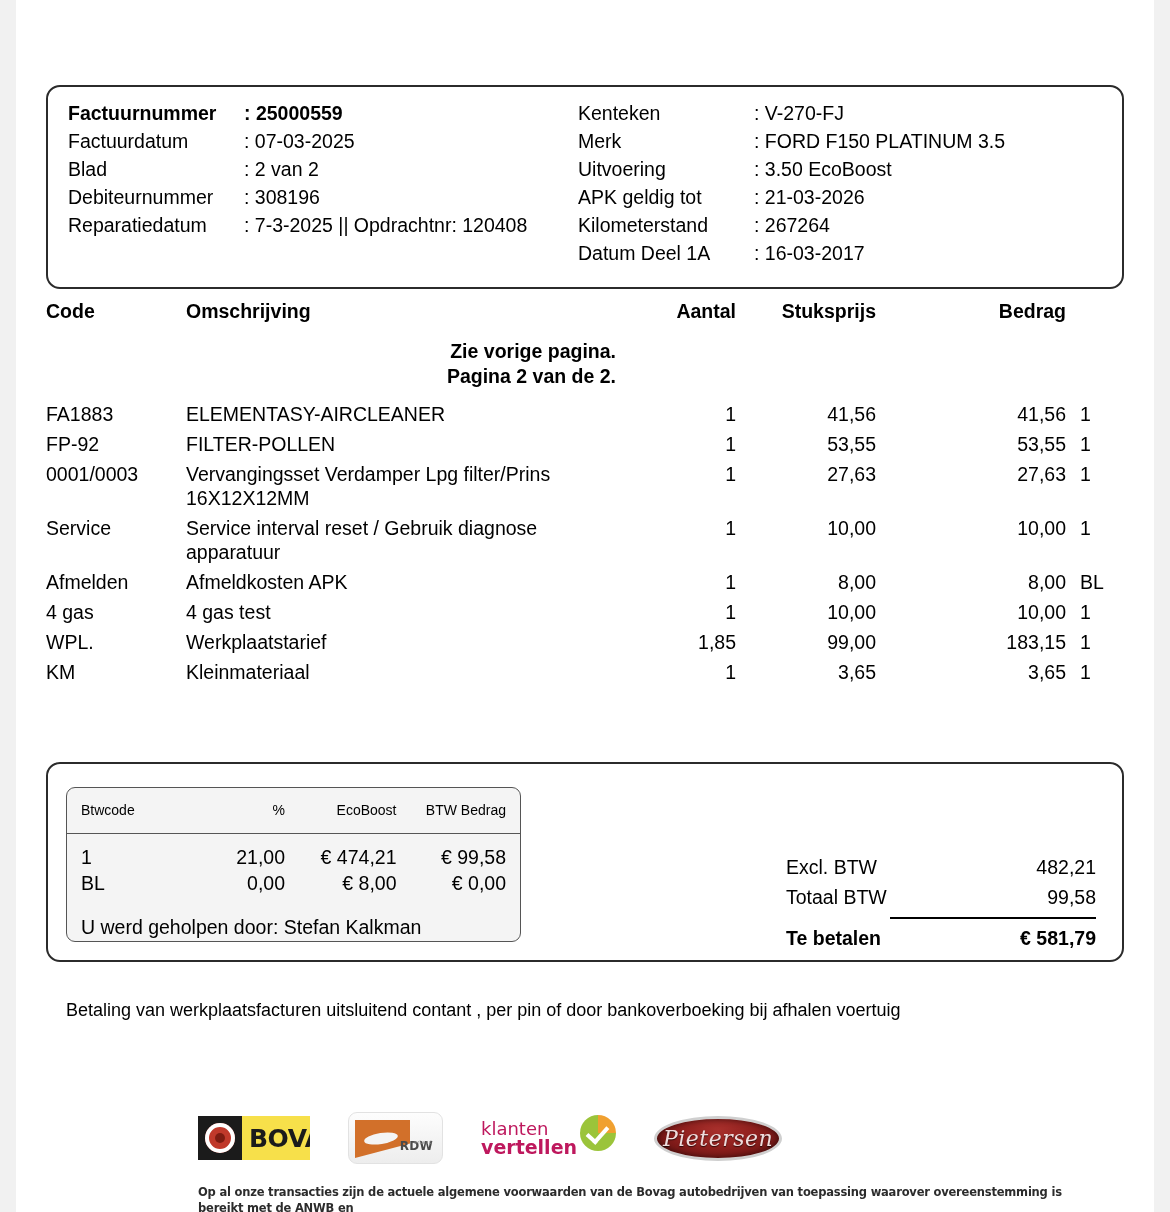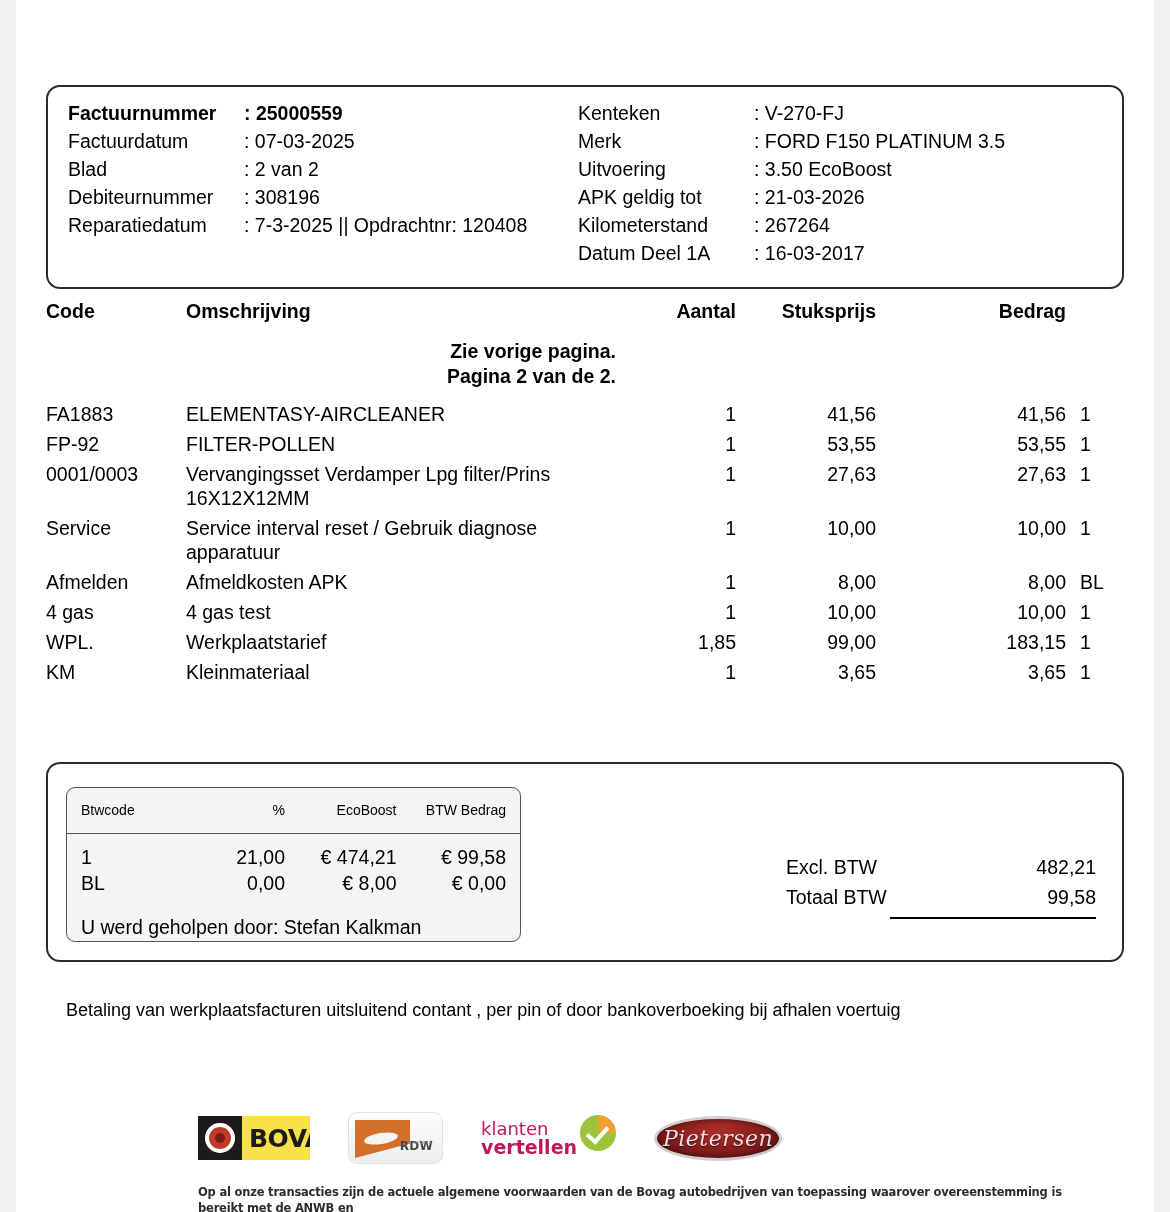--- a/index.html
+++ b/index.html
@@ -485,20 +485,24 @@
     <div class="totals-right">
       <div class="tot-row">
         <span class="lbl">Excl. BTW</span>
         <span class="val">482,21</span>
       </div>
       <div class="tot-row">
         <span class="lbl">Totaal BTW</span>
         <span class="val">99,58</span>
       </div>
       <div class="tot-rule"></div>
+      <div class="tot-row grand">
+        <span class="lbl">Te betalen</span>
+        <span class="val">€ 581,79</span>
+      </div>
     </div>
   </div>
 
   <div class="pay-note">Betaling van werkplaatsfacturen uitsluitend contant , per pin of door bankoverboeking  bij afhalen voertuig</div>
 
   <div class="logos">
 
     <div class="logo-bovag">
       <div class="bovag-mark"></div>
       <div class="bovag-text">BOVAG</div>

